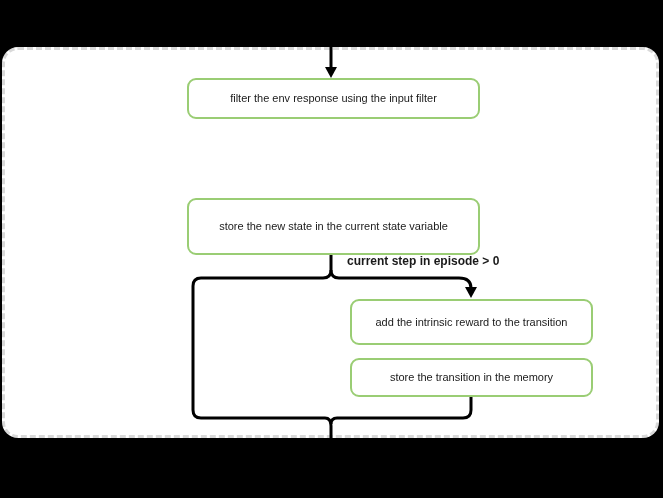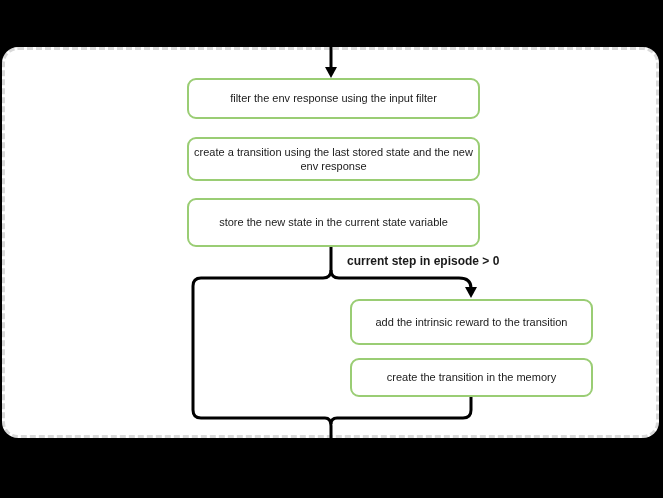--- a/index.html
+++ b/index.html
@@ -73,21 +73,21 @@
     border: 2.5px solid var(--node-border);
     border-radius: 9px;
     font-size: 11px;
     line-height: 1.3;
     color: var(--text);
     padding: 2px 2px;
     z-index: 2;
   }
   .node-1 { left: 187px; top: 78px;  width: 293px; height: 41px; }
   .node-2 { left: 187px; top: 137px; width: 293px; height: 44px; }
-  .node-3 { left: 187px; top: 198px; width: 293px; height: 49px; text-align: right; }
+  .node-3 { left: 187px; top: 198px; width: 293px; height: 57px; text-align: right; }
   .node-4 { left: 350px; top: 299px; width: 243px; height: 46px; }
   .node-5 { left: 350px; top: 358px; width: 243px; height: 39px; }
 
   .edge-label {
     position: absolute;
     left: 347px;
     top: 254px;
     font-size: 12px;
     font-weight: 700;
     color: var(--text);
@@ -111,23 +111,22 @@
     <path class="edge" d="M331 239 L331 270 Q331 278 323 278 L201 278 Q193 278 193 286 L193 410 Q193 418 201 418 L325 418 Q331 418 331 426 L331 452"></path>
 
     <path class="edge" d="M331 270 Q331 278 339 278 L459 278 Q471 278 471 288"></path>
     <polygon class="arrowhead" points="465,287 477,287 471,298"></polygon>
 
     <path class="edge" d="M471 397 L471 410 Q471 418 463 418 L337 418 Q331 418 331 424"></path>
   </svg>
 
   <div class="node node-1">filter the env response using the input filter</div>
 
-  <div class="node node-2">create a transition using the last stored state and the new env response</div>
 
   <div class="node node-3">store the new state in the current state variable</div>
 
   <div class="edge-label">current step in episode &gt; 0</div>
 
   <div class="node node-4">add the intrinsic reward to the transition</div>
 
-  <div class="node node-5">create the transition in the memory</div>
+  <div class="node node-5">store the transition in the memory</div>
 
 </div>
 
 </body></html>

